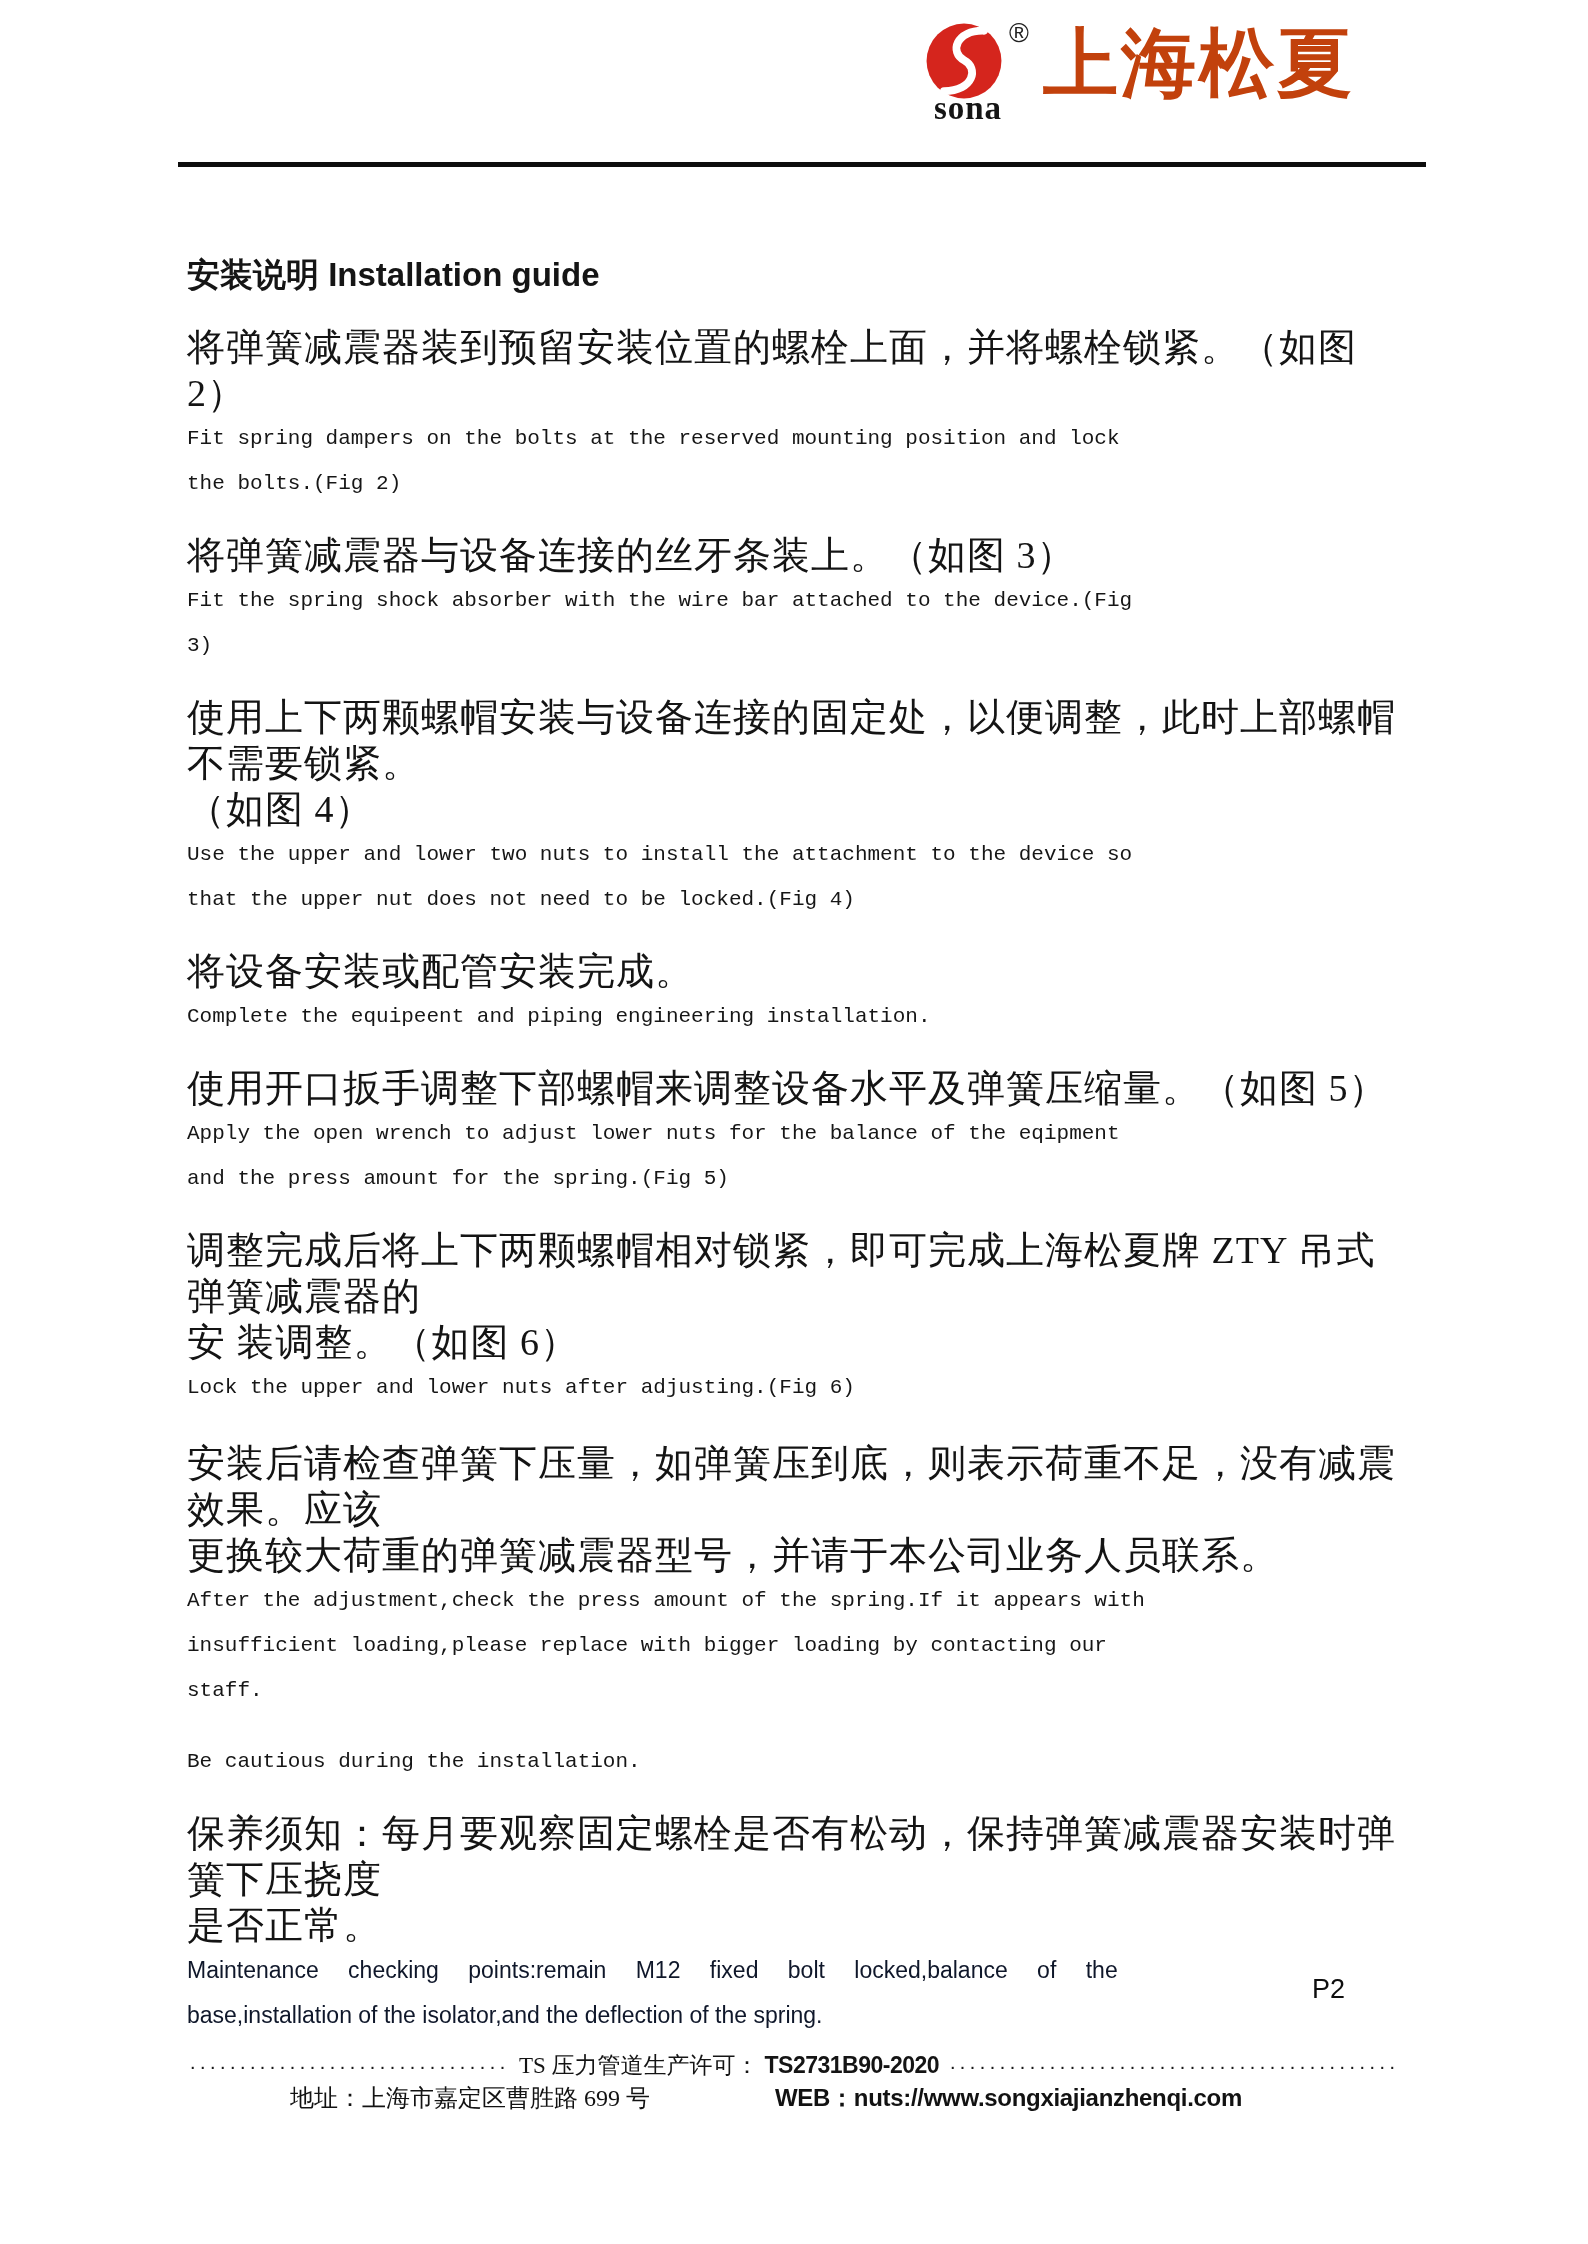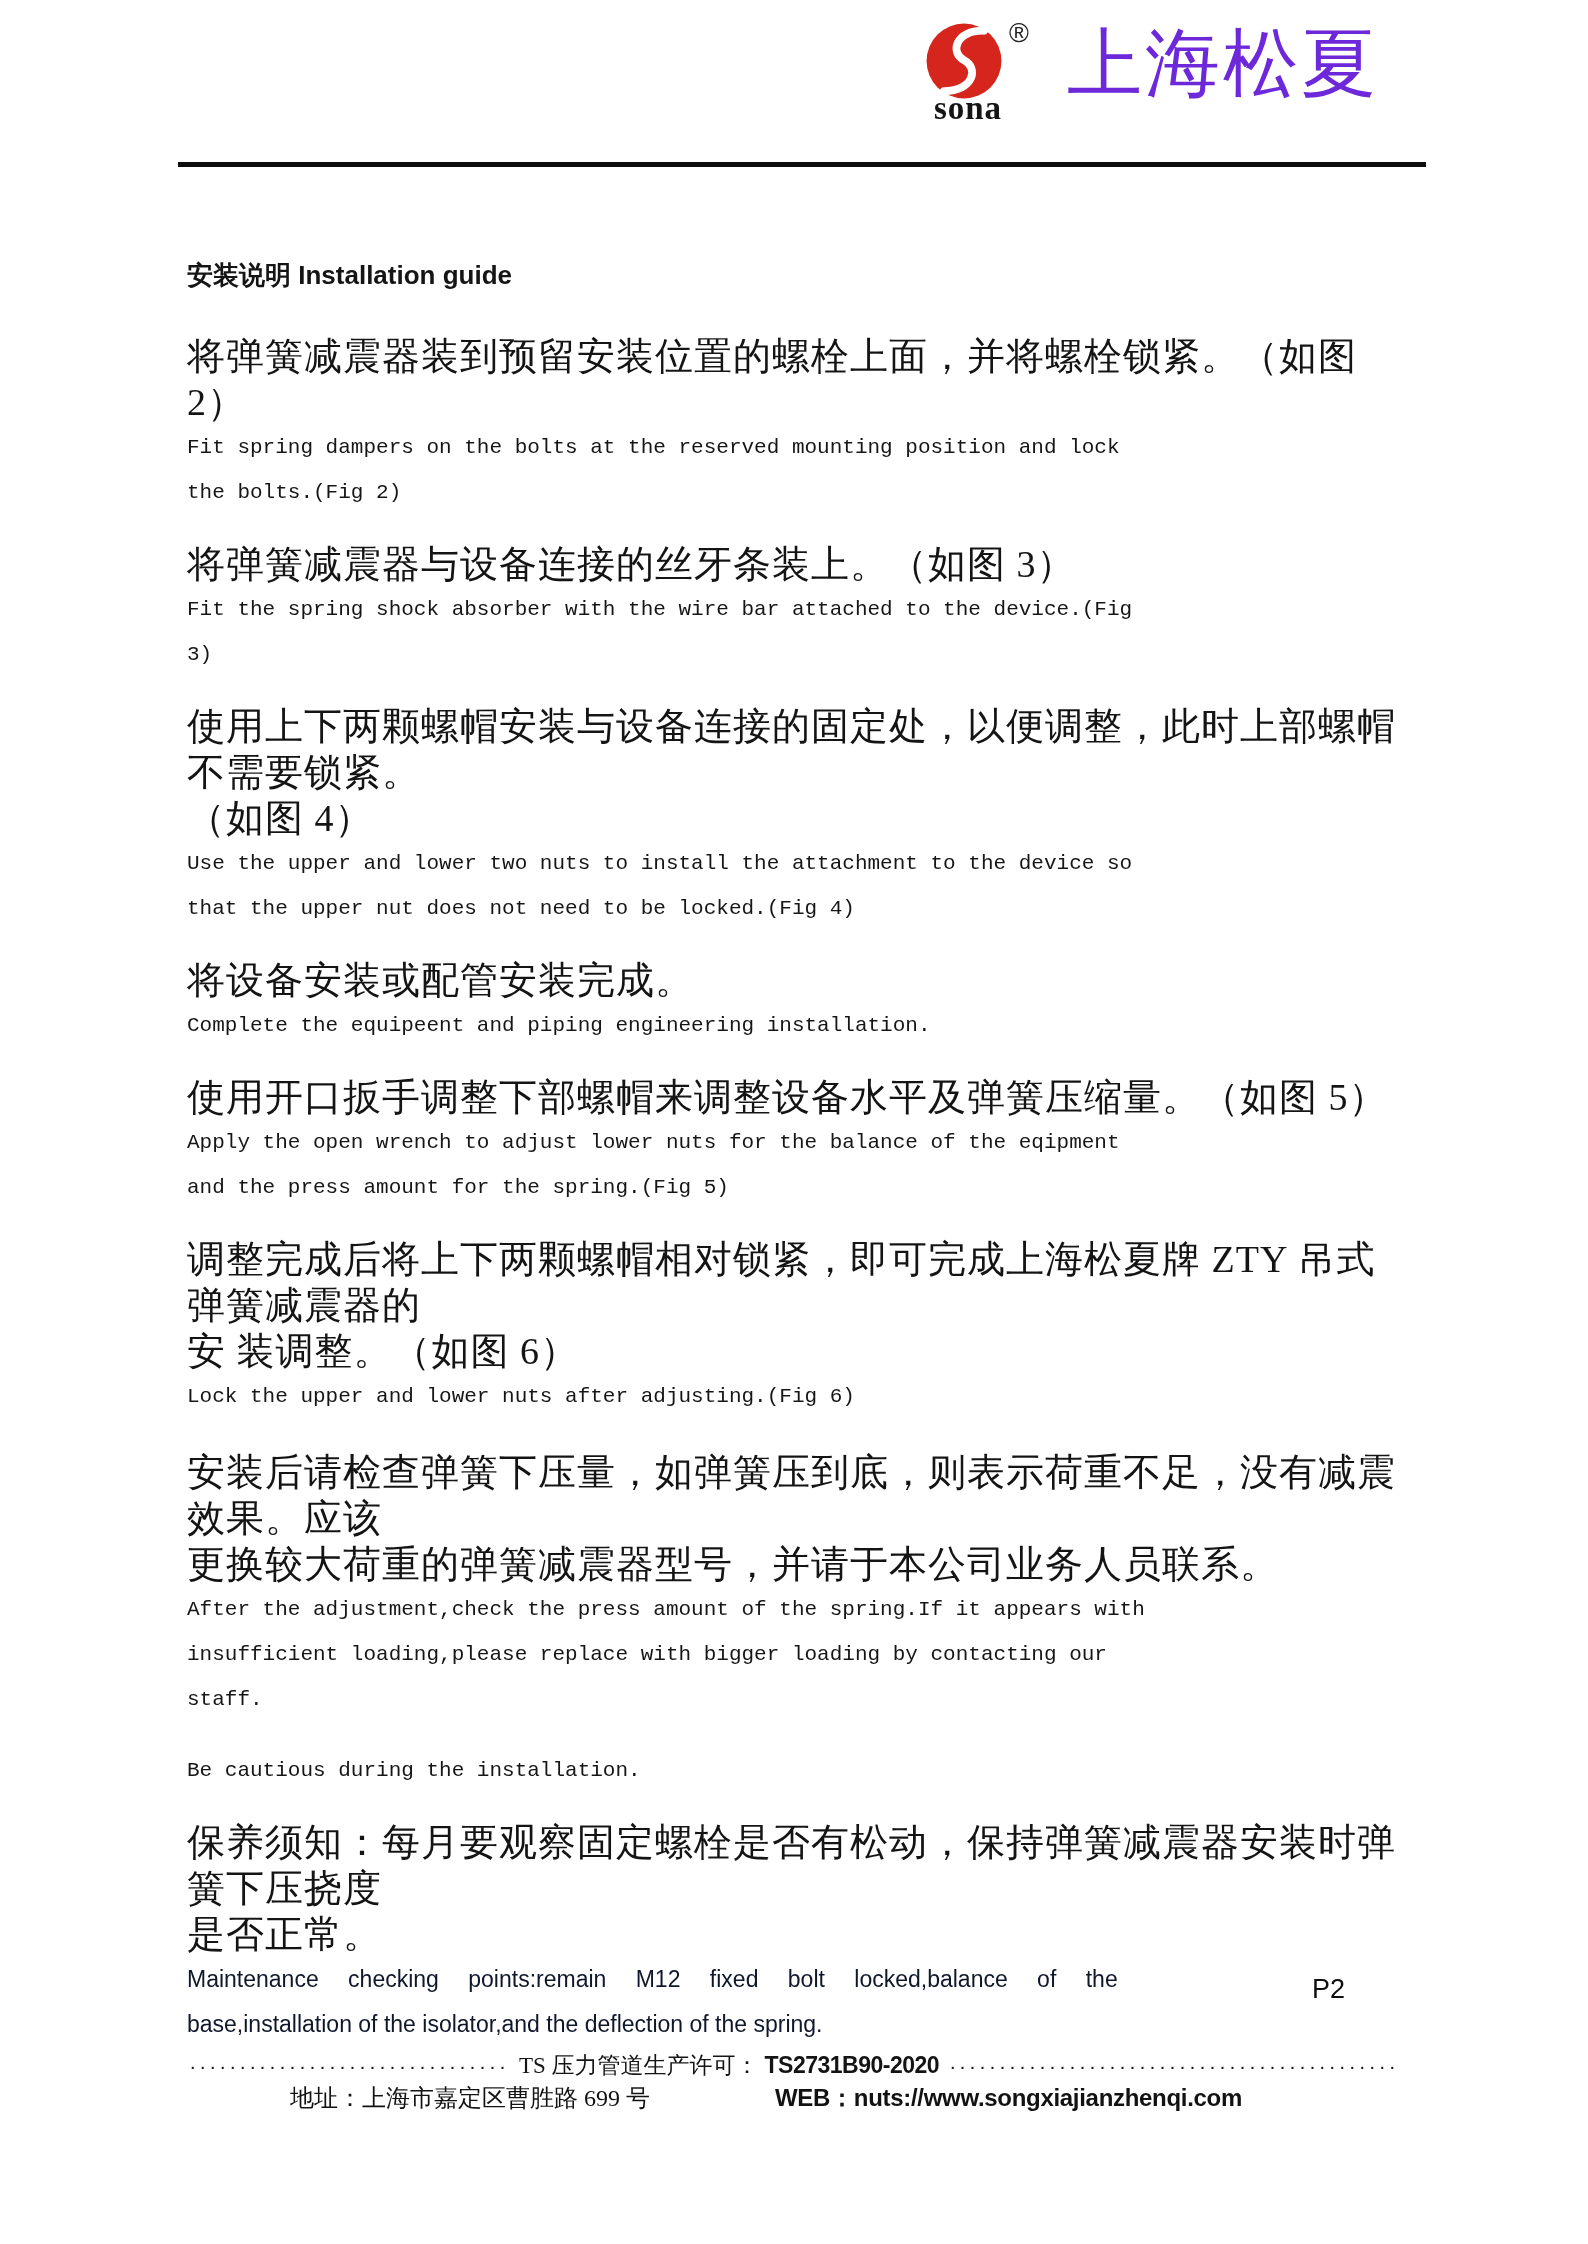--- a/index.html
+++ b/index.html
@@ -16,30 +16,30 @@
   .header { position: absolute; left: 925px; top: 22px; display: flex; align-items: flex-start; }
   .logo-block { position: relative; width: 96px; }
   .logo-mark { display: block; }
   .reg-mark { position: absolute; left: 84px; top: -4px; font-size: 27px; color: #222; font-weight: 400; }
   .logo-word {
     margin-top: -10px; text-align: center; width: 86px;
     font-family: "Liberation Serif", "DejaVu Serif", serif;
     font-weight: 700; font-size: 33px; letter-spacing: 1px; color: #151515;
   }
   .company-name {
-    margin-left: 46px; margin-top: 4px;
-    font-size: 75px; font-weight: 400; line-height: 1;
-    letter-spacing: 3px; color: #6d28d9;
+    margin-left: 22px; margin-top: 4px;
+    font-size: 75px; font-weight: 700; line-height: 1;
+    letter-spacing: 3px; color: #c2410c;
     font-family: "Liberation Sans", "DejaVu Sans", sans-serif;
   }
   .header-rule { position: absolute; left: 178px; top: 162px; width: 1248px; height: 5px; background: #0d0d0d; }
 
   
   .content { position: absolute; left: 187px; top: 252px; width: 1210px; }
-  .doc-title { font-size: 26px; line-height: 46px; margin-bottom: 34px; color: #151515; }
+  .doc-title { font-size: 33px; line-height: 46px; margin-bottom: 26px; color: #151515; }
   .doc-title .t-zh { font-family: "Liberation Serif", "DejaVu Serif", serif; }
   .doc-title .t-en { font-family: "Liberation Sans", "DejaVu Sans", sans-serif; }
 
   .para { margin-bottom: 26px; }
   .para.gap-large { margin-top: 30px; }
   .para.gap-small { margin-top: 22px; }
 
   .zh {
     font-family: "Liberation Serif", "DejaVu Serif", serif;
     font-size: 38px; line-height: 46px; letter-spacing: 1px;

